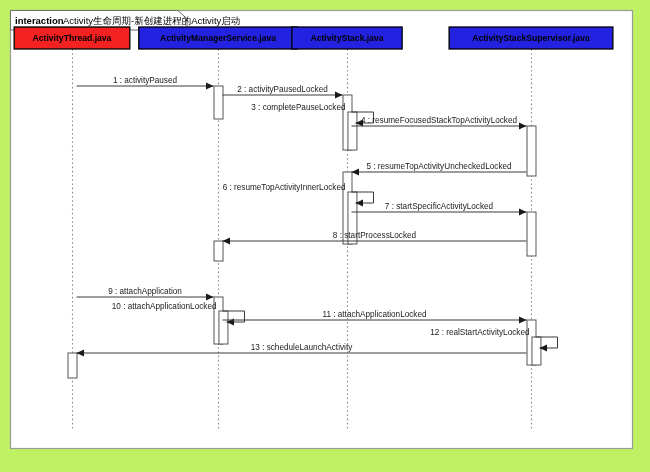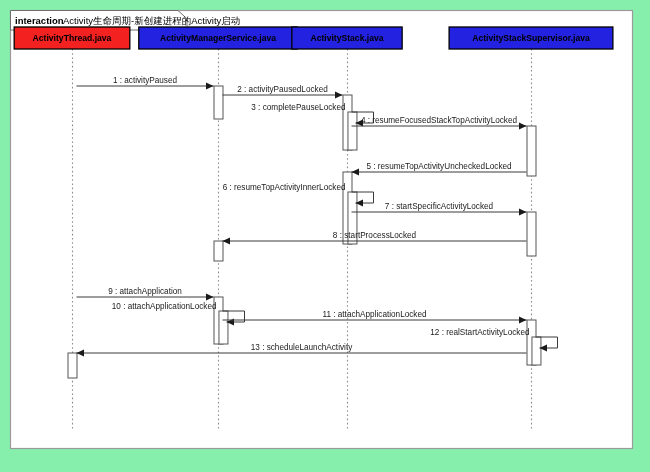--- a/index.html
+++ b/index.html
@@ -11,21 +11,21 @@
   body {
     font-family: "Liberation Sans", "DejaVu Sans", sans-serif;
     width: 650px;
     height: 472px;
     overflow: hidden;
   }
   #canvas {
     position: relative;
     width: 650px;
     height: 472px;
-    background: #86efac;
+    background: #bef264;
   }
   #diagram-svg {
     position: absolute;
     left: 0;
     top: 0;
   }
   .frame-rect {
     fill: #ffffff;
     stroke: #9a9a9a;
     stroke-width: 1.2;

